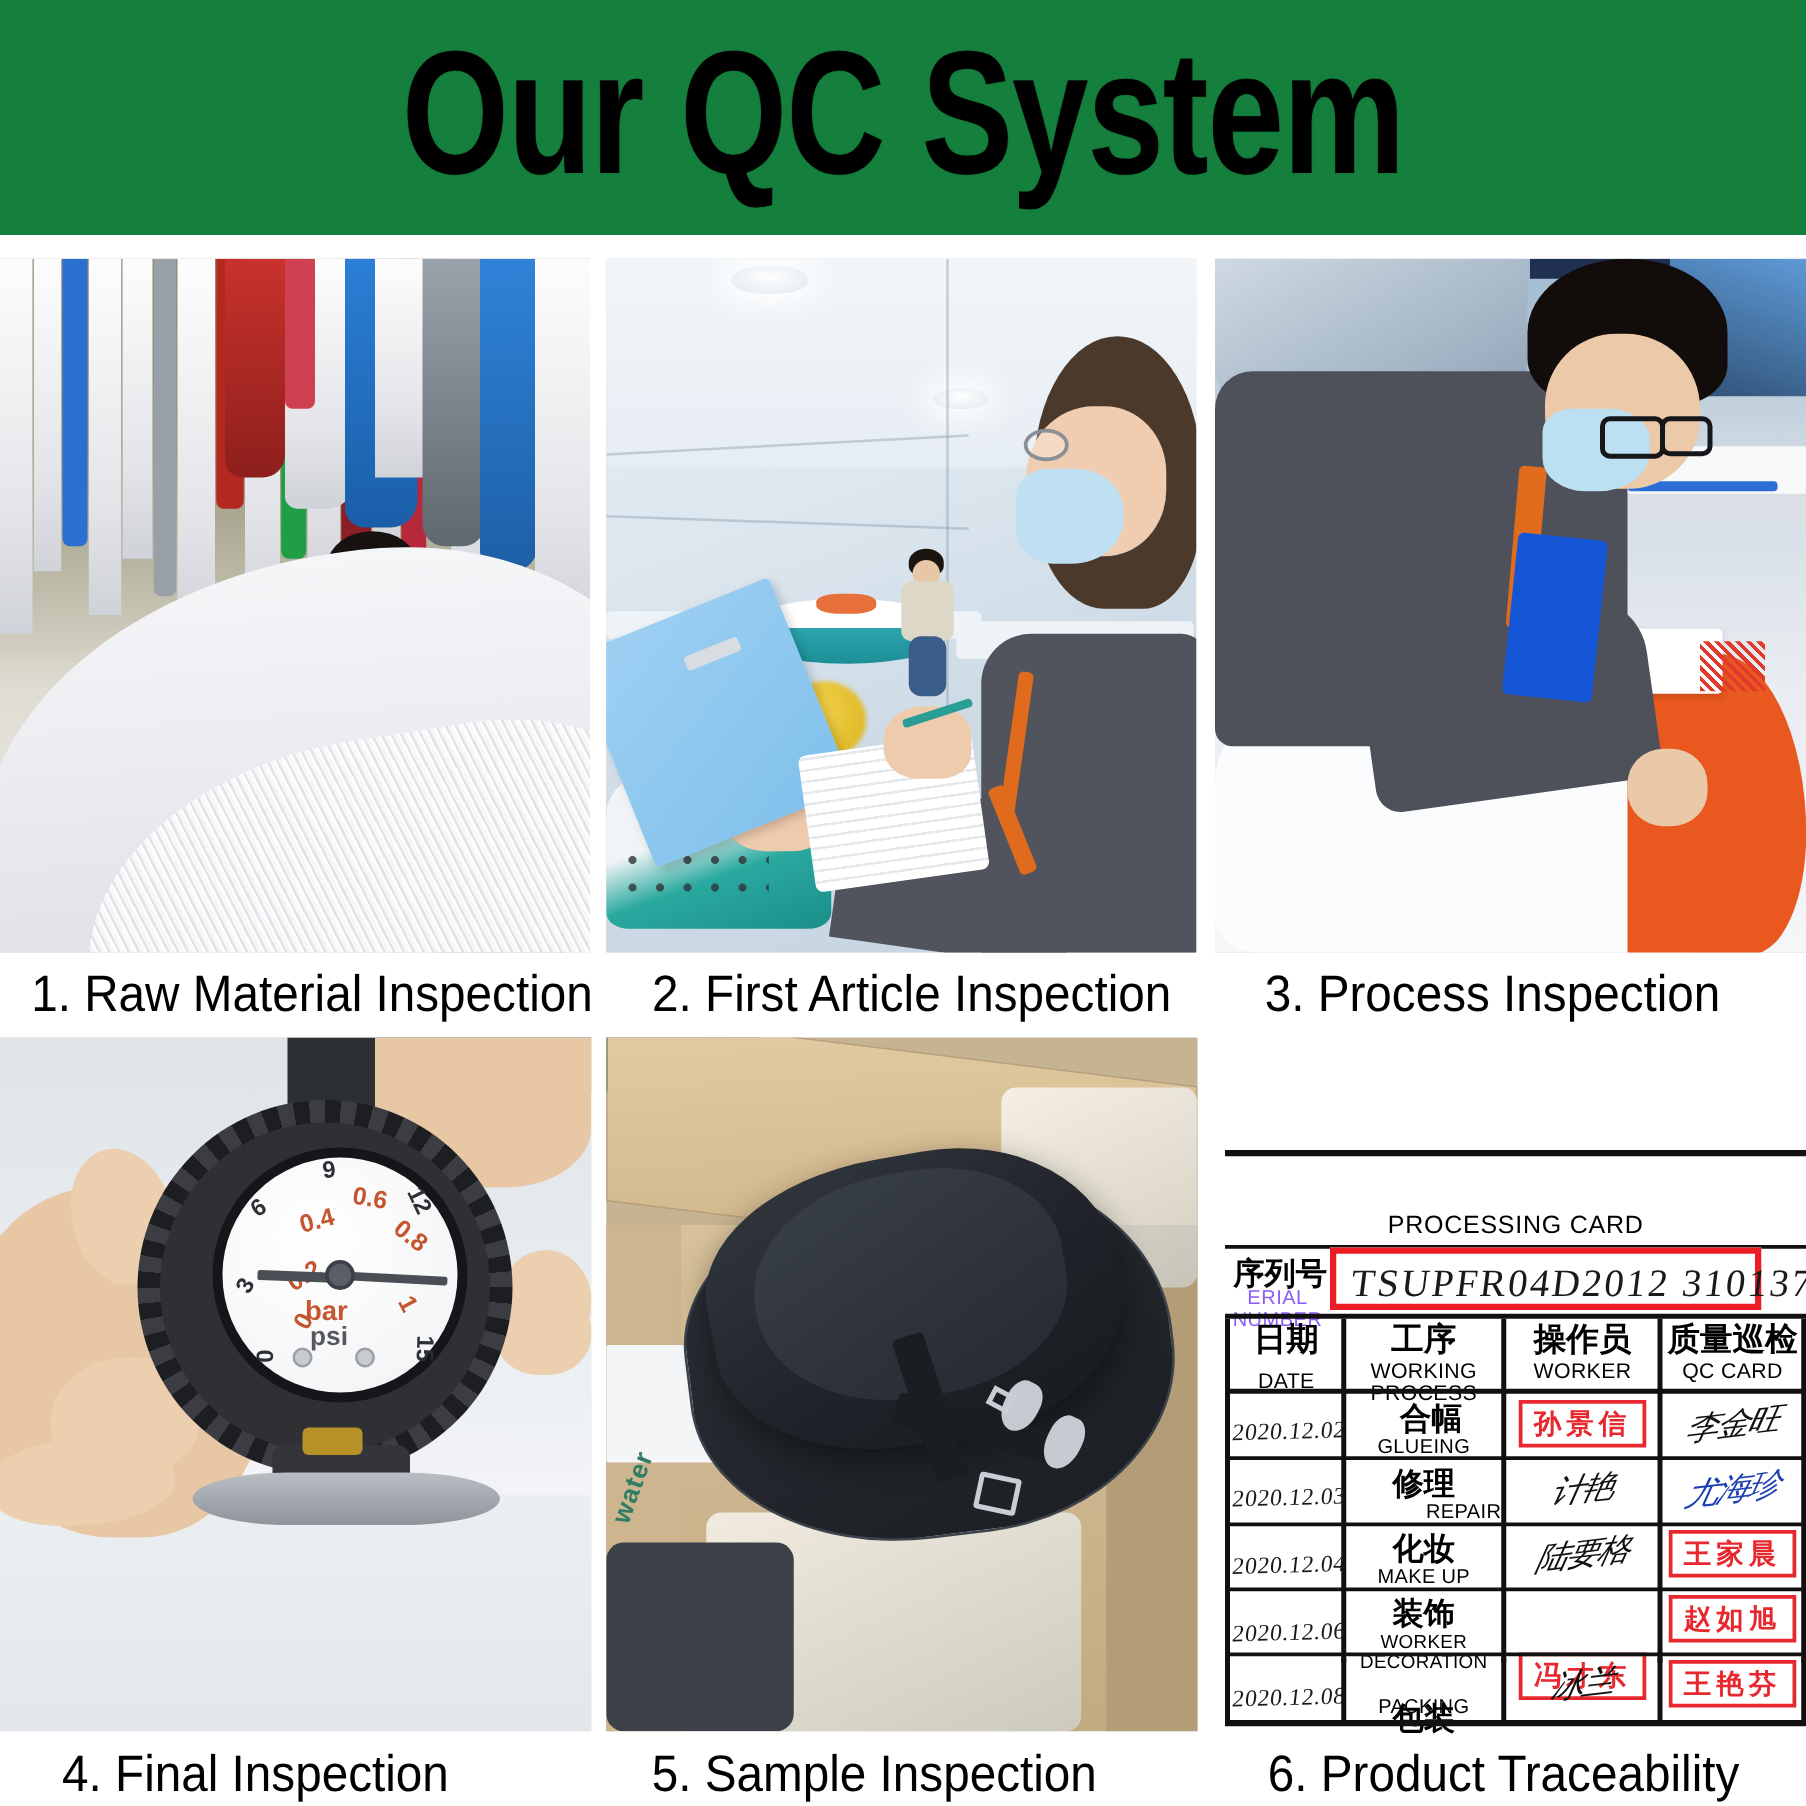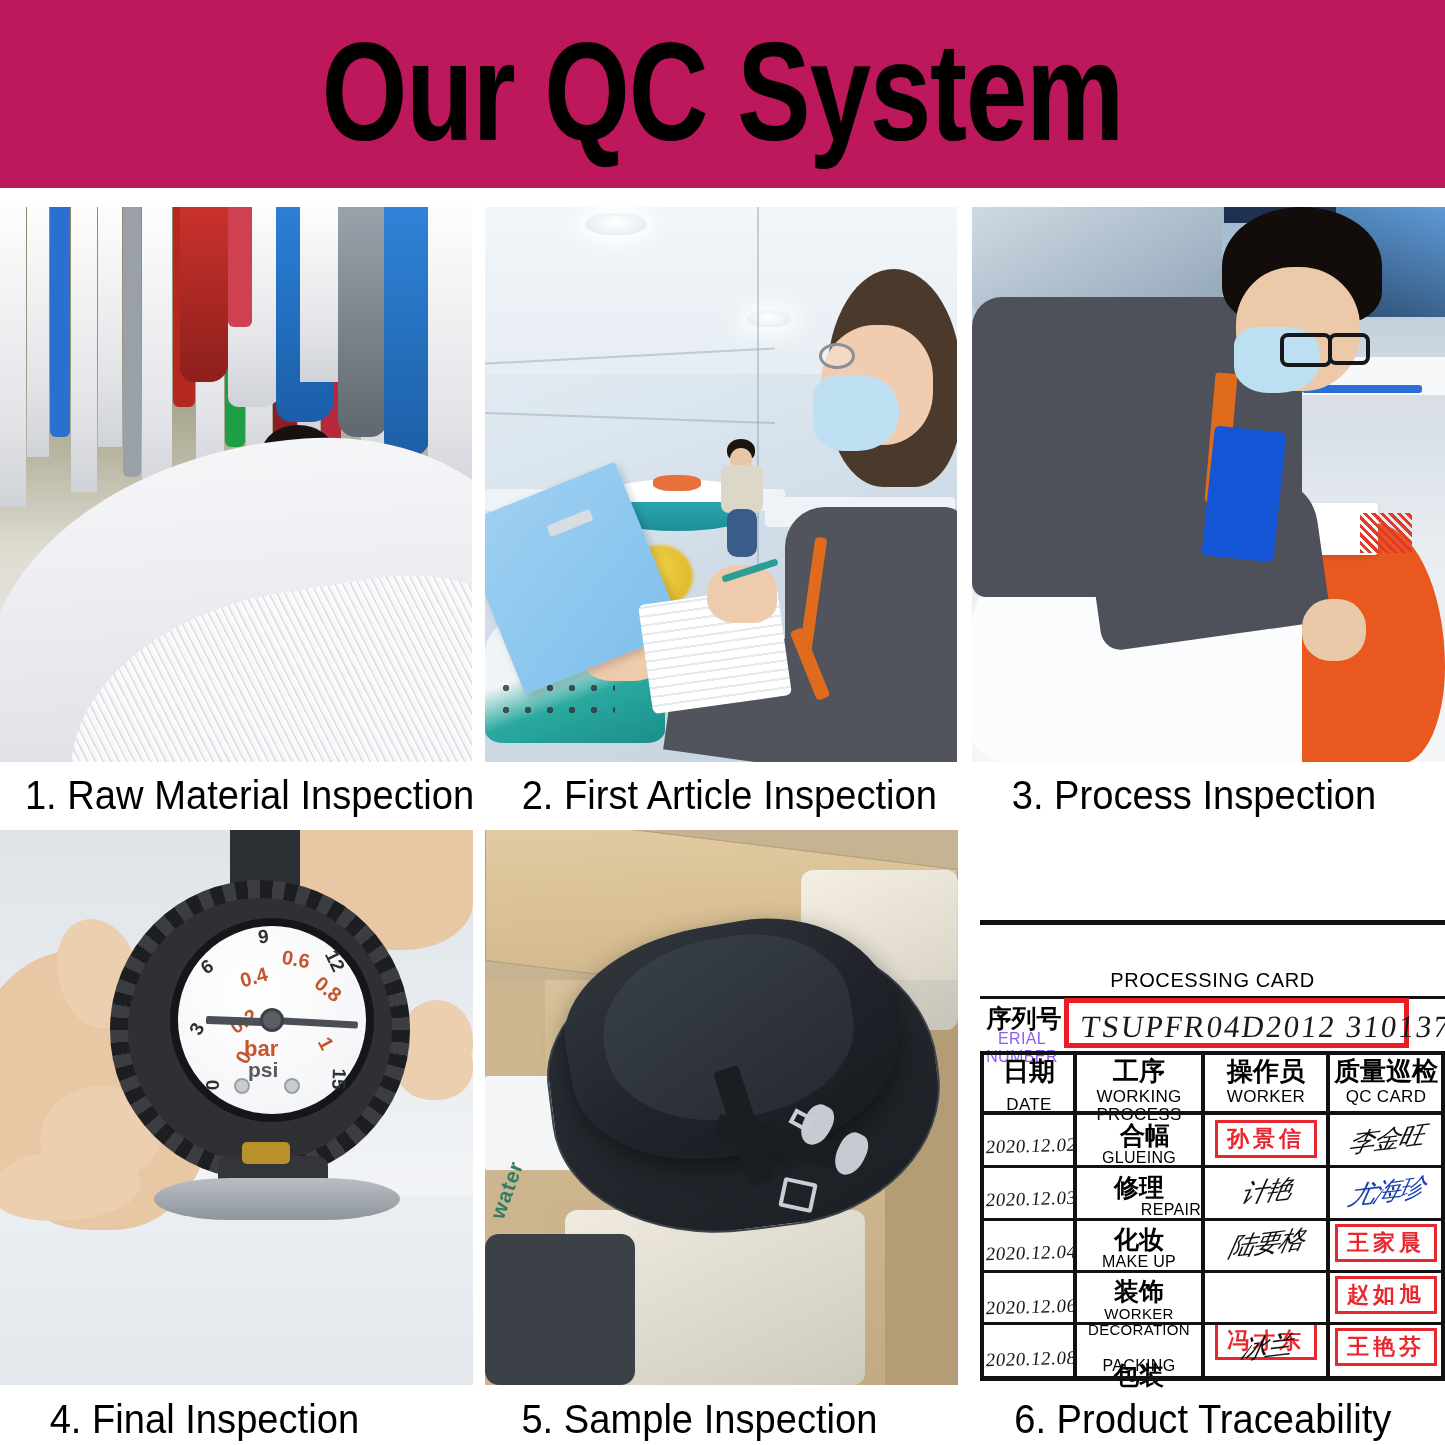--- a/index.html
+++ b/index.html
@@ -8,21 +8,21 @@
     width: 1445px; height: 1445px;
     background: #ffffff;
     font-family: "Liberation Sans", sans-serif;
     overflow: hidden;
   }
   #root { position: relative; width: 1445px; height: 1445px; background:#fff; }
 
   
   .banner {
     position: absolute; left: 0; top: 0; width: 1445px; height: 188px;
-    background: #be185d;
+    background: #15803d;
     display: flex; align-items: center; justify-content: center;
   }
   .banner-title {
     font-family: "Liberation Sans Narrow", "Liberation Sans", sans-serif;
     font-weight: 700;
     font-size: 125px;
     line-height: 1;
     letter-spacing: -1px;
     color: #000;
     transform: scaleX(0.88) scaleY(1.12);

